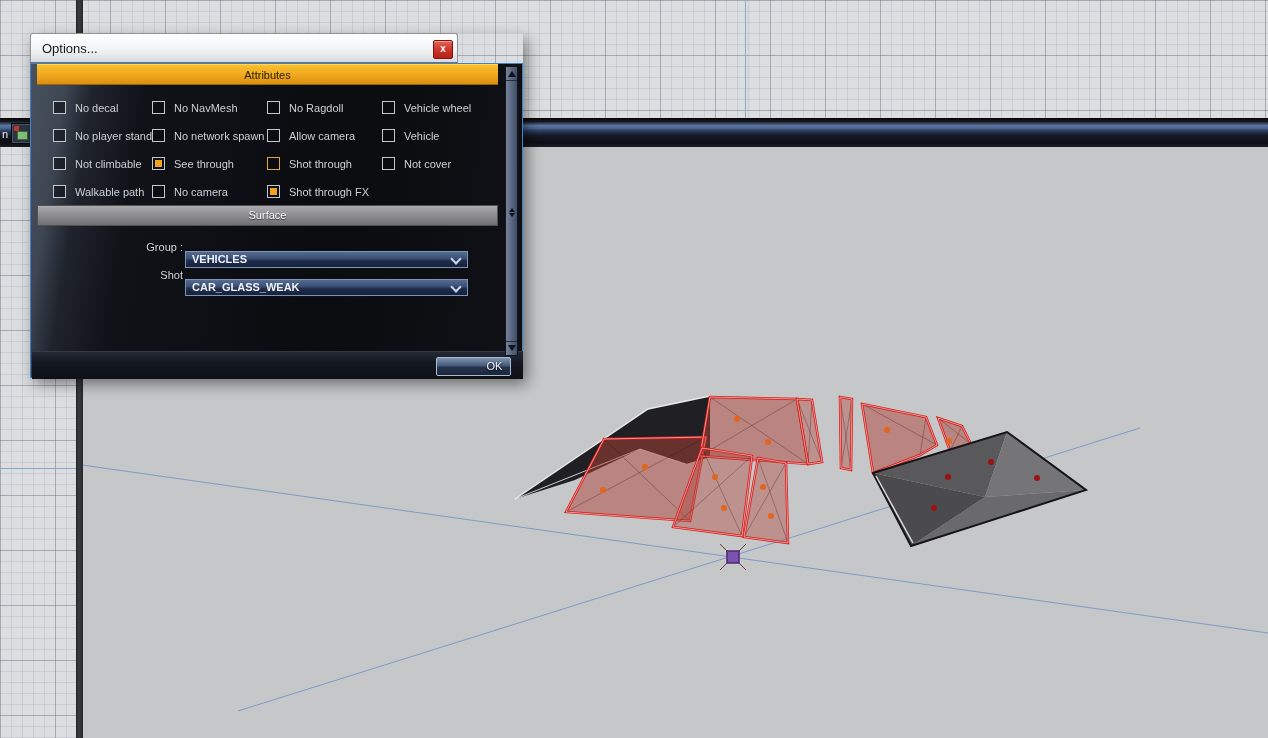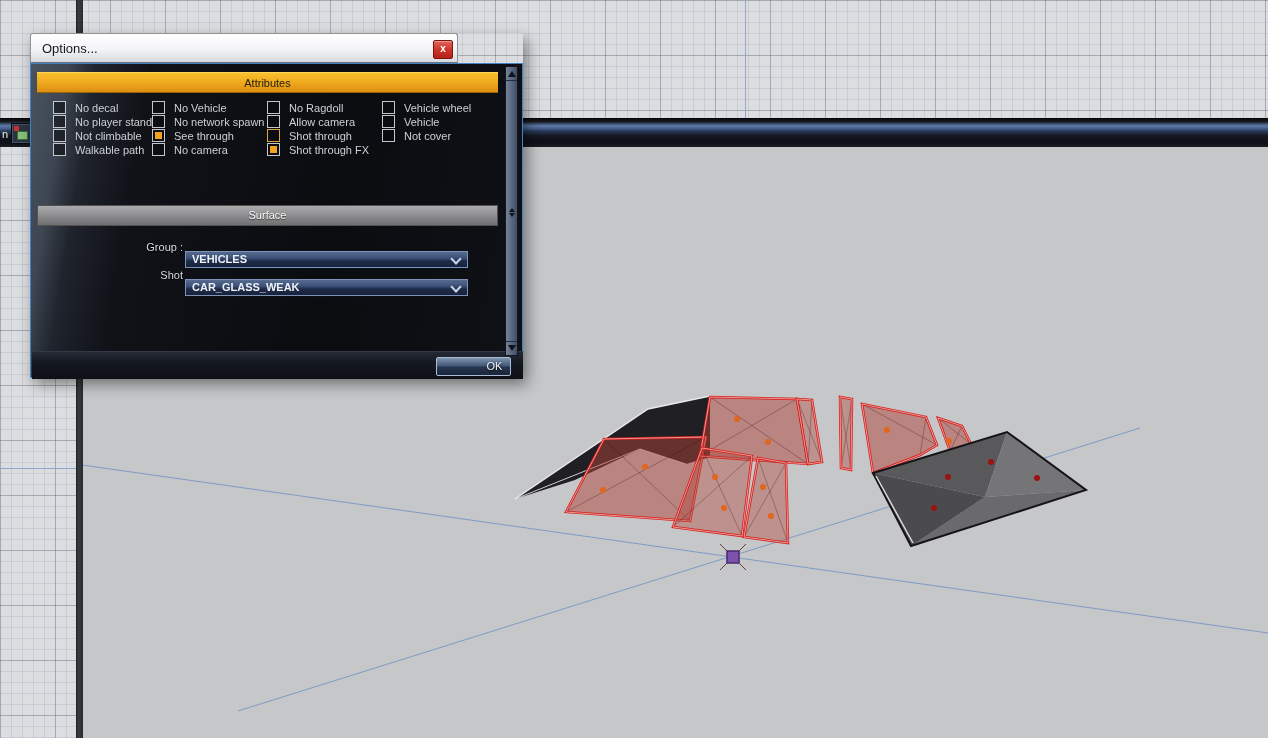--- a/index.html
+++ b/index.html
@@ -46,25 +46,25 @@
     background:linear-gradient(180deg,#ffffff 0%,#f3f4f6 55%,#d9dadf 100%);
     border:1px solid #8f9297;border-bottom:1px solid #6e7176;border-radius:3px 3px 0 0;}
   .title-text{position:absolute;left:11px;top:7px;font-size:13px;color:#17181c;}
   .close-btn{position:absolute;right:4px;top:6px;width:18px;height:17px;border-radius:2px;
     background:linear-gradient(180deg,#e2645a 0%,#cc3227 55%,#b2241a 100%);
     border:1px solid #7e120c;color:#fff;font-size:10px;font-weight:bold;text-align:center;line-height:16px;
     box-shadow:inset 0 1px 0 rgba(255,255,255,0.35);cursor:default;}
   .dlg-body{left:0;top:30px;width:493px;height:315px;box-sizing:border-box;border:1px solid #3d85c6;
     background:linear-gradient(99deg,#49525f 0%,#3d4652 7%,#20242d 12%,#101218 22%,#0b0c10 60%,#101116 100%);}
 
-  .attr-header{left:6px;top:8px;width:461px;height:21px;box-sizing:border-box;
+  .attr-header{left:6px;top:0;width:461px;height:21px;box-sizing:border-box;
     background:linear-gradient(180deg,#f8c02c 0%,#efa71e 55%,#dd8e10 100%);
     border-top:1px solid #ffd45f;border-bottom:1px solid #9a6507;
     color:#26200a;font-size:11px;text-align:center;line-height:20px;}
-  .cb-grid{left:20px;top:37px;width:446px;display:grid;grid-template-columns:99px 115px 115px 1fr;row-gap:1px;}
+  .cb-grid{left:20px;top:37px;width:446px;display:grid;grid-template-columns:99px 115px 115px 1fr;row-gap:15px;}
   .cb-item{display:flex;align-items:center;height:13px;}
   .cb{width:11px;height:11px;border:1px solid #c3c6cc;background:rgba(10,11,15,0.55);position:relative;flex:0 0 auto;margin-left:2px;}
   .cb.hl{border-color:#dca53e;}
   .cb-fill{position:absolute;left:2px;top:2px;right:2px;bottom:2px;background:#f2a31d;}
   .cb-label{margin-left:9px;font-size:11px;color:#ccd0d5;white-space:nowrap;}
 
   .surf-header{left:6px;top:141px;width:461px;height:21px;box-sizing:border-box;
     background:linear-gradient(180deg,#ababad 0%,#8d8d8f 50%,#707072 100%);
     border:1px solid #515153;color:#f6f6f6;font-size:11px;text-align:center;line-height:19px;
     text-shadow:0 1px 1px #3a3a3a;}
@@ -245,21 +245,21 @@
   </div>
   <div class="abs dlg-body">
     <div class="abs attr-header">Attributes</div>
     <div class="abs cb-grid" id="cb-grid">
         <div class="cb-item">
           <span class="cb"></span>
           <span class="cb-label">No decal</span>
         </div>
         <div class="cb-item">
           <span class="cb"></span>
-          <span class="cb-label">No Vehicle</span>
+          <span class="cb-label">No NavMesh</span>
         </div>
         <div class="cb-item">
           <span class="cb"></span>
           <span class="cb-label">No Ragdoll</span>
         </div>
         <div class="cb-item">
           <span class="cb"></span>
           <span class="cb-label">Vehicle wheel</span>
         </div>
         <div class="cb-item">

